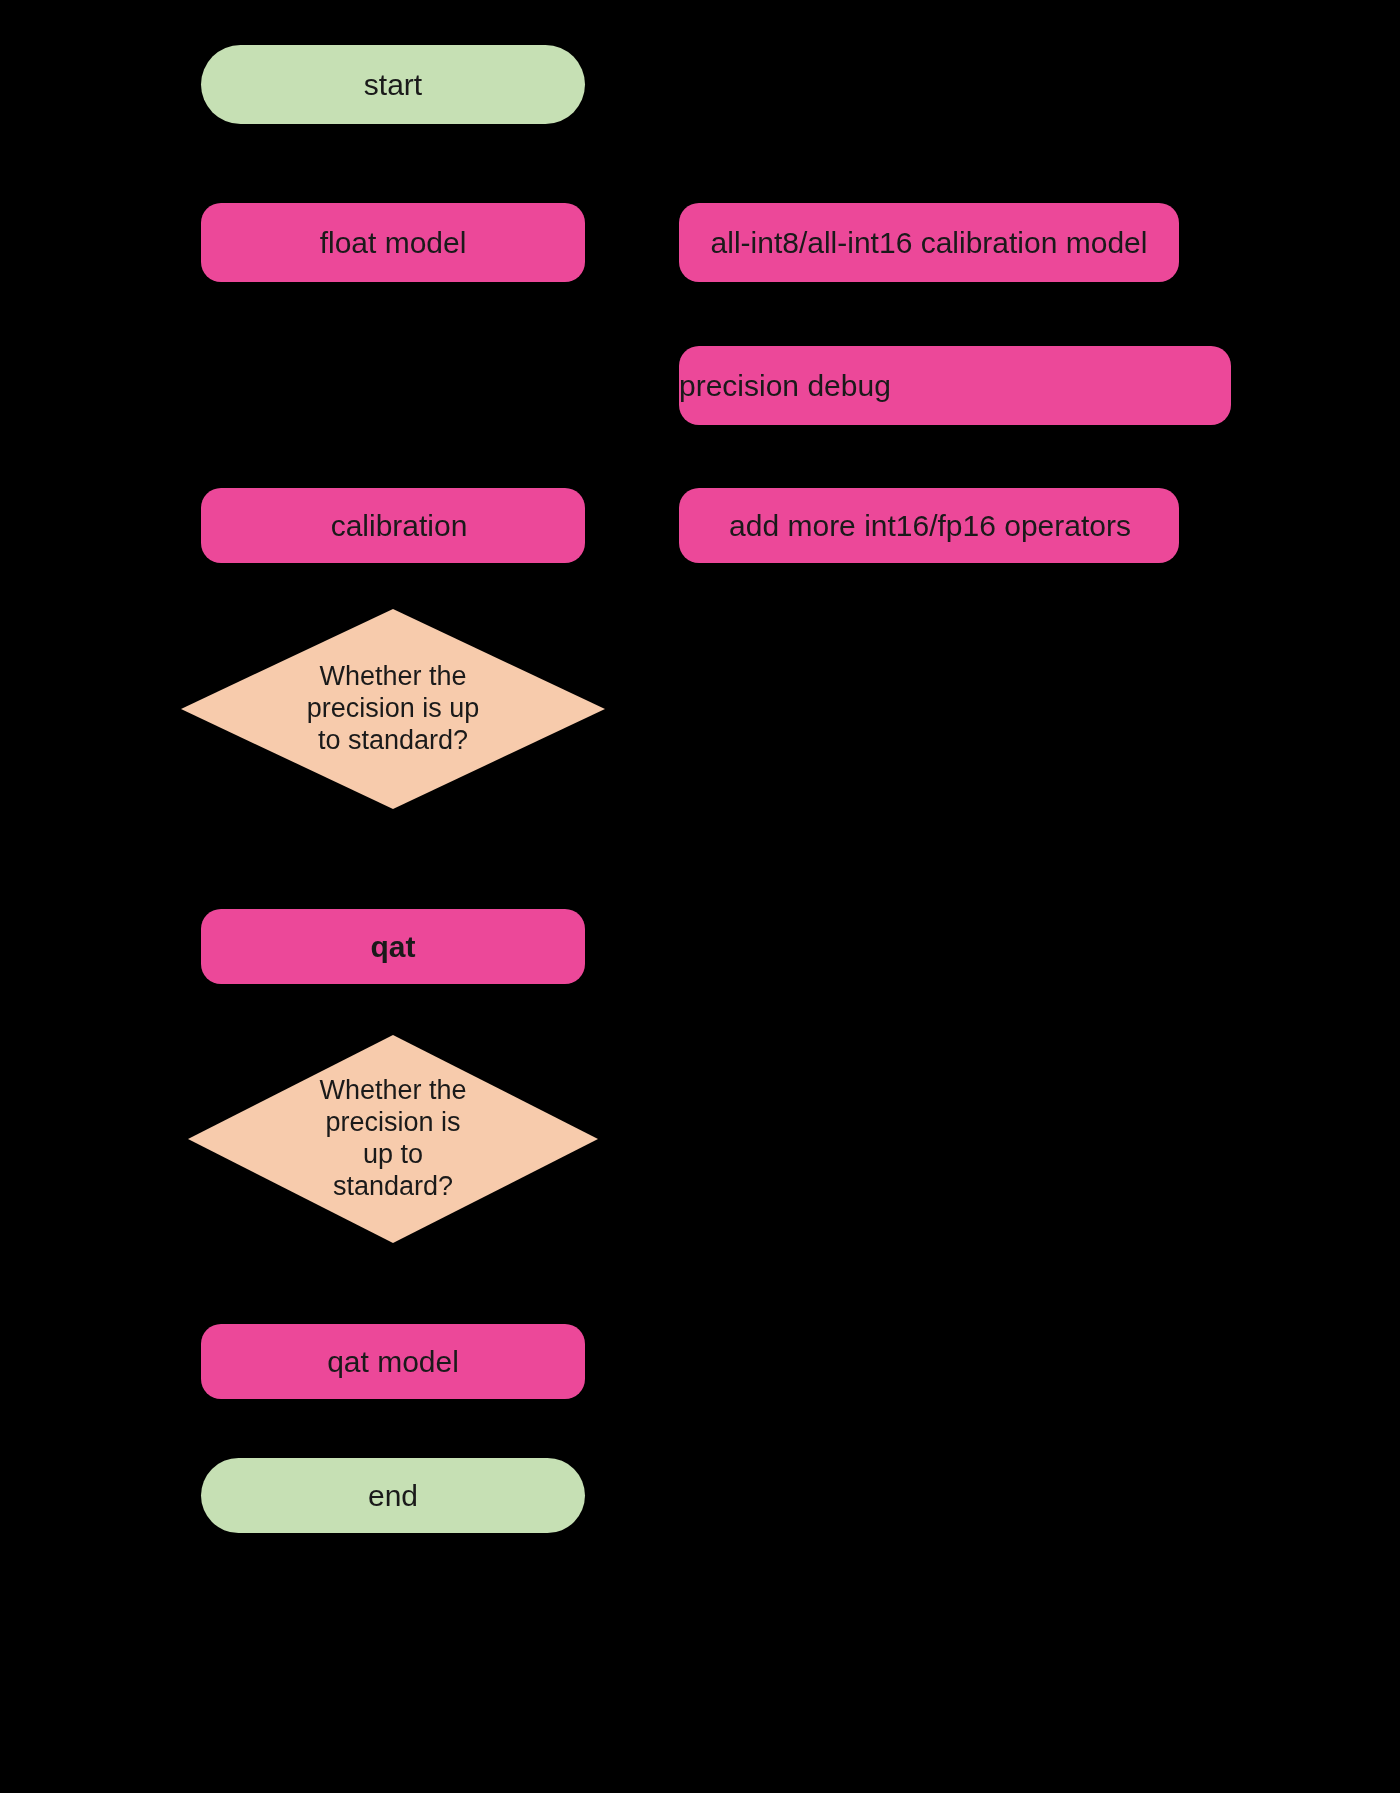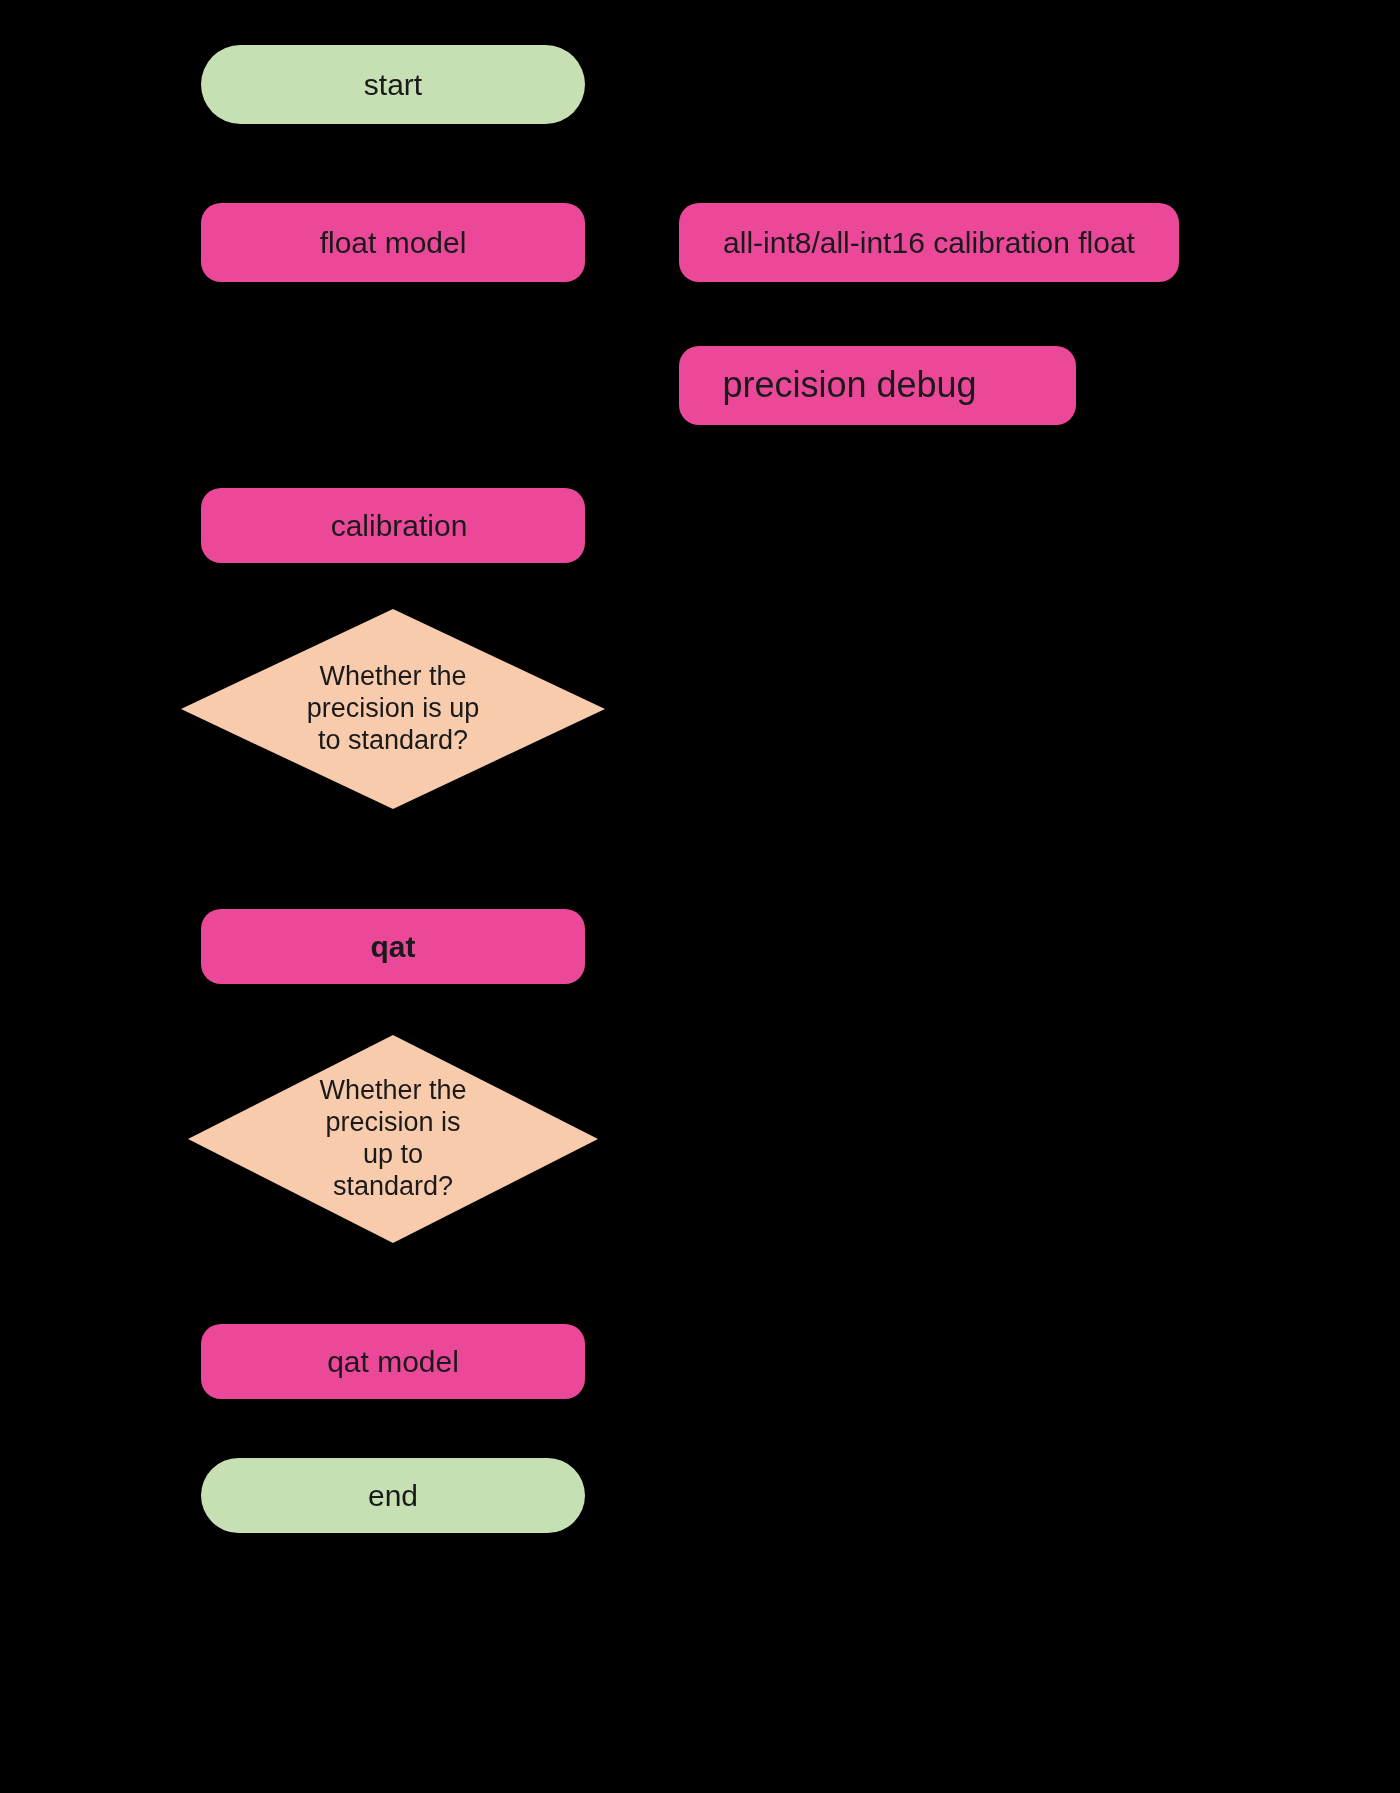--- a/index.html
+++ b/index.html
@@ -30,22 +30,22 @@
   .decision .dia-label{
     position:relative;z-index:2;width:72%;
   }
 
   .lbl{display:block;white-space:pre-line;}
 
   
   #n-start      { left:201px; top:45px;   width:384px; height:79px;  font-size:30px; }
   #n-float      { left:201px; top:203px;  width:384px; height:79px;  font-size:30px; }
   #n-allint     { left:679px; top:203px;  width:500px; height:79px;  font-size:30px; }
-  #n-precdebug  { left:679px; top:346px;  width:397px; height:79px;  font-size:36px;
-                  justify-content:center; padding-right:56px; }
+  #n-precdebug  { left:679px; top:346px;  width:552px; height:79px;  font-size:30px;
+                  justify-content:flex-start; padding-right:56px; }
   #n-calib      { left:201px; top:488px;  width:384px; height:75px;  font-size:30px;padding-left:12px; }
   #n-addops     { left:679px; top:488px;  width:500px; height:75px;  font-size:30px;
                   justify-content:flex-end; padding-right:48px; }
   #n-dec1       { left:181px; top:609px;  width:424px; height:200px; font-size:27px; }
   #n-qat        { left:201px; top:909px;  width:384px; height:75px;  font-size:30px;font-weight:bold; }
   #n-dec2       { left:188px; top:1035px; width:410px; height:208px; font-size:27px; }
   #n-qatmodel   { left:201px; top:1324px; width:384px; height:75px;  font-size:30px; }
   #n-end        { left:201px; top:1458px; width:384px; height:75px;  font-size:30px;align-items:center; }
 
   
@@ -69,31 +69,34 @@
 
   <div class="node terminal" id="n-start">
     <span class="lbl">start</span>
   </div>
 
   <div class="node process" id="n-float">
     <span class="lbl">float model</span>
   </div>
 
   <div class="node process" id="n-allint">
-    <span class="lbl">all-int8/all-int16 calibration float</span>
+    <span class="lbl">all-int8/all-int16 calibration model</span>
   </div>
 
   <div class="node process" id="n-precdebug">
     <span class="lbl">precision debug</span>
   </div>
 
   <div class="node process" id="n-calib">
     <span class="lbl">calibration</span>
   </div>
 
+  <div class="node process" id="n-addops">
+    <span class="lbl">add more int16/fp16 operators</span>
+  </div>
 
   <div class="node decision" id="n-dec1">
     <span class="dia-shape"></span>
     <span class="lbl dia-label">Whether the
 precision is up
 to standard?</span>
   </div>
 
   <div class="node process" id="n-qat">
     <span class="lbl">qat</span>

